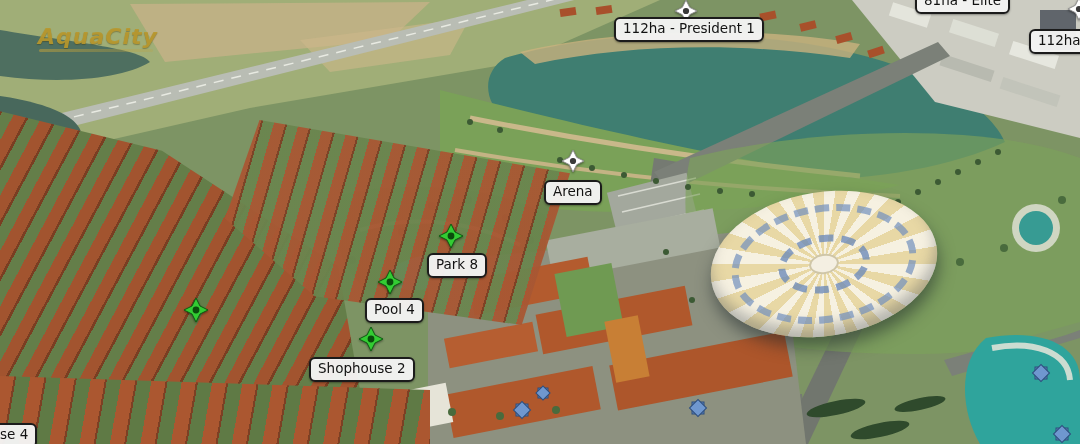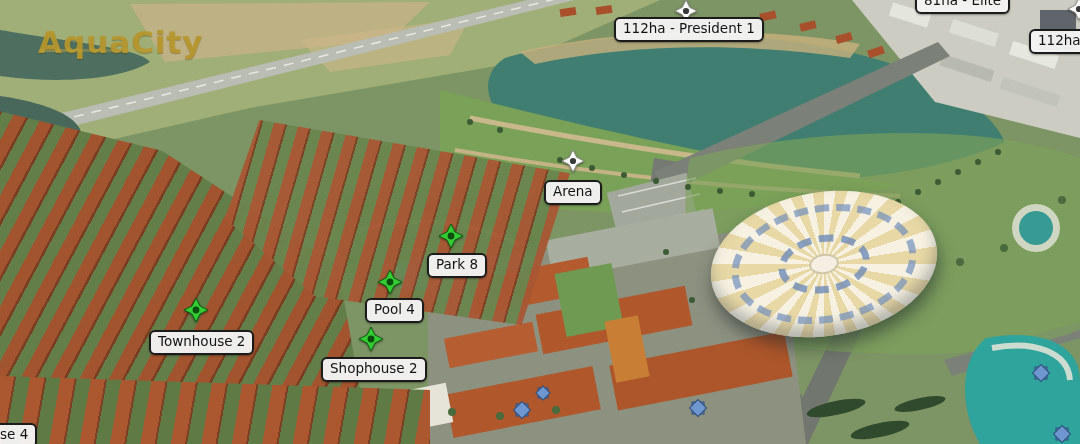--- a/index.html
+++ b/index.html
@@ -28,21 +28,21 @@
   .dome-cap{position:absolute;left:50%;top:50%;width:30px;height:20px;margin:-10px 0 0 -15px;
     border-radius:50%;background:#f4efe2;border:2px solid #cfc6a8;}
   
   .plabel{position:absolute;background:rgba(243,243,243,.97);border:2px solid #1b1b1b;
     border-radius:6px;padding:1px 7px 2px;font-size:13.5px;line-height:1.3;color:#121212;
     white-space:nowrap;box-shadow:0 1px 2px rgba(0,0,0,.35);cursor:pointer;}
   
   .marker{position:absolute;cursor:pointer;filter:drop-shadow(0 1px 1px rgba(0,0,0,.45));}
   
   .logo{position:absolute;left:38px;top:24px;color:rgba(185,152,46,.92);
-    font-size:31px;font-weight:bold;letter-spacing:1px;text-shadow:0 1px 1px rgba(60,50,0,.35);}
+    font-size:22px;font-weight:bold;letter-spacing:1px;text-shadow:0 1px 1px rgba(60,50,0,.35);font-style:italic;}
   .logo-tagline{position:absolute;left:39px;top:49px;width:114px;height:3px;border-radius:2px;
     background:linear-gradient(90deg,rgba(190,160,60,.55),rgba(190,160,60,.25));}
   
   .star{position:absolute;}
 </style>
 </head>
 <body>
 
 <div id="stage">
 
@@ -244,17 +244,16 @@
       <circle cx="12" cy="12" r="3.4" fill="#0a4d0c"></circle>
     </svg>
   </div>
 
   <div class="plabel" style="left:915px;top:-11px">81ha - Elite</div>
   <div class="plabel" style="left:614px;top:17px">112ha - President 1</div>
   <div class="plabel" style="left:1029px;top:29px">112ha</div>
   <div class="plabel" style="left:544px;top:180px">Arena</div>
   <div class="plabel" style="left:427px;top:253px">Park 8</div>
   <div class="plabel" style="left:365px;top:298px">Pool 4</div>
-  <div class="plabel" style="left:149px;top:330px">Townhouse 2</div>
-  <div class="plabel" style="left:321px;top:357px">Shophouse 2</div>
+  <div class="plabel" style="left:309px;top:357px">Shophouse 2</div>
   <div class="plabel" style="left:-9px;top:423px">se 4</div>
 
 </div>
 
 </body></html>

